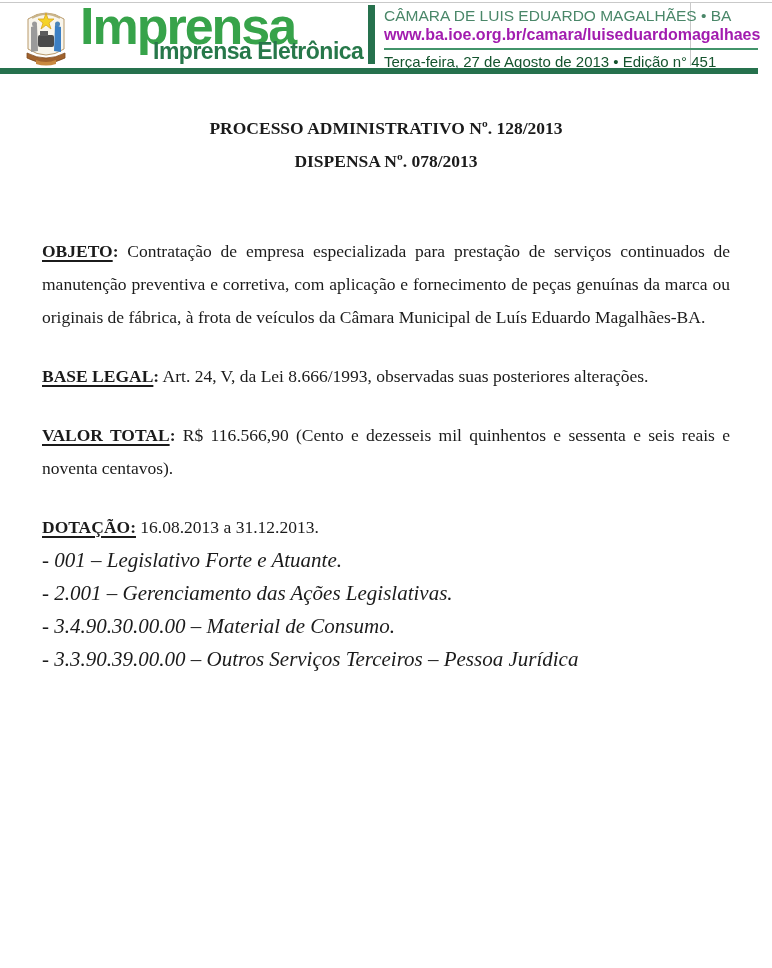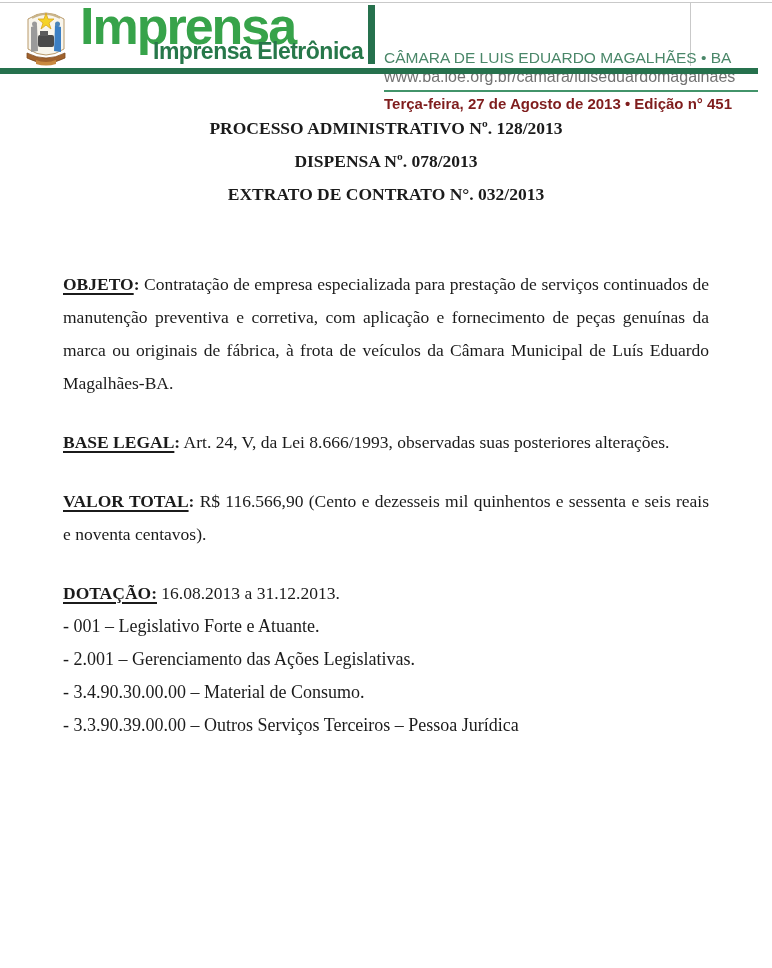--- a/index.html
+++ b/index.html
@@ -29,29 +29,29 @@
   .logo-subtitle {
     position: absolute; left: 153px; top: 39px;
     font-family: "Liberation Sans", sans-serif;
     font-weight: bold; font-size: 23px; letter-spacing: -0.5px;
     color: #27784a; line-height: 24px; white-space: nowrap;
   }
 
   .hdr-divider { position: absolute; left: 368px; top: 5px; width: 7px; height: 59px; background: #26714d; }
 
   .hdr-info { position: absolute; left: 384px; top: 6px; width: 374px; font-family: "Liberation Sans", sans-serif; }
-  .hdr-org  { font-size: 15.5px; color: #4a8769; line-height: 19px; white-space: nowrap; margin-top: 42px; }
-  .hdr-url  { font-size: 16px; font-weight: normal; color: #737373; line-height: 20px; white-space: nowrap; }
+  .hdr-org  { font-size: 15.5px; color: #4a8769; line-height: 19px; white-space: nowrap; }
+  .hdr-url  { font-size: 16px; font-weight: bold; color: #a21caf; line-height: 20px; white-space: nowrap; }
   .hdr-sep  { margin-top: 3px; height: 2px; background: #42946a; width: 100%; }
-  .hdr-date { margin-top: 3px; font-size: 15px; color: #7f1d1d; line-height: 18px; white-space: nowrap; font-weight: bold; }
+  .hdr-date { margin-top: 3px; font-size: 15px; color: #14532d; line-height: 18px; white-space: nowrap; }
 
   .hdr-bar { position: absolute; top: 68px; left: 0; width: 758px; height: 6px; background: #26714d; }
 
   
-  .doc { padding: 0 63px; }
+  .doc { padding: 0 42px; }
 
   .title-block {
     margin-top: 37px;
     text-align: center;
     font-weight: bold;
     font-size: 17.5px;
     line-height: 33px;
   }
 
   .section {
@@ -63,21 +63,21 @@
   .section.first { margin-top: 57px; }
 
   .sec-label {
     font-weight: bold;
     text-decoration: underline;
     text-decoration-thickness: 1.5px;
     text-underline-offset: 3px;
   }
   .sec-sep { font-weight: bold; }
 
-  .budget-list { font-size: 18px; line-height: 33px; }
+  .budget-list { font-size: 21px; line-height: 33px; font-style: italic; }
 </style>
 </head>
 <body>
 
 <div class="hdr">
   <div class="hdr-top-border"></div>
   <div class="hdr-right-border"></div>
 
   <svg class="coat" viewBox="0 0 44 62" aria-hidden="true">
     <path d="M4 14 Q22 2 40 14 L40 44 Q22 56 4 44 Z" fill="#f8f5ec" stroke="#b99a6b" stroke-width="1"></path>
@@ -106,21 +106,20 @@
   </div>
 
   <div class="hdr-bar"></div>
 </div>
 
 <div class="doc">
 
   <div class="title-block">
     <div>PROCESSO ADMINISTRATIVO Nº. 128/2013</div>
     <div>DISPENSA Nº. 078/2013</div>
-    <div>EXTRATO DE CONTRATO N°. 032/2013</div>
   </div>
 
   <p class="section first"><span class="sec-label">OBJETO</span><span class="sec-sep">:</span> <span>Contratação de empresa especializada para prestação de serviços continuados de manutenção preventiva e corretiva, com aplicação e fornecimento de peças genuínas da marca ou originais de fábrica, à frota de veículos da Câmara Municipal de Luís Eduardo Magalhães-BA.</span></p>
 
   <p class="section"><span class="sec-label">BASE LEGAL</span><span class="sec-sep">:</span> <span>Art. 24, V, da Lei 8.666/1993, observadas suas posteriores alterações.</span></p>
 
 
 
   <p class="section"><span class="sec-label">VALOR TOTAL</span><span class="sec-sep">:</span> <span>R$ 116.566,90 (Cento e dezesseis mil quinhentos e sessenta e seis reais e noventa centavos).</span></p>
 

